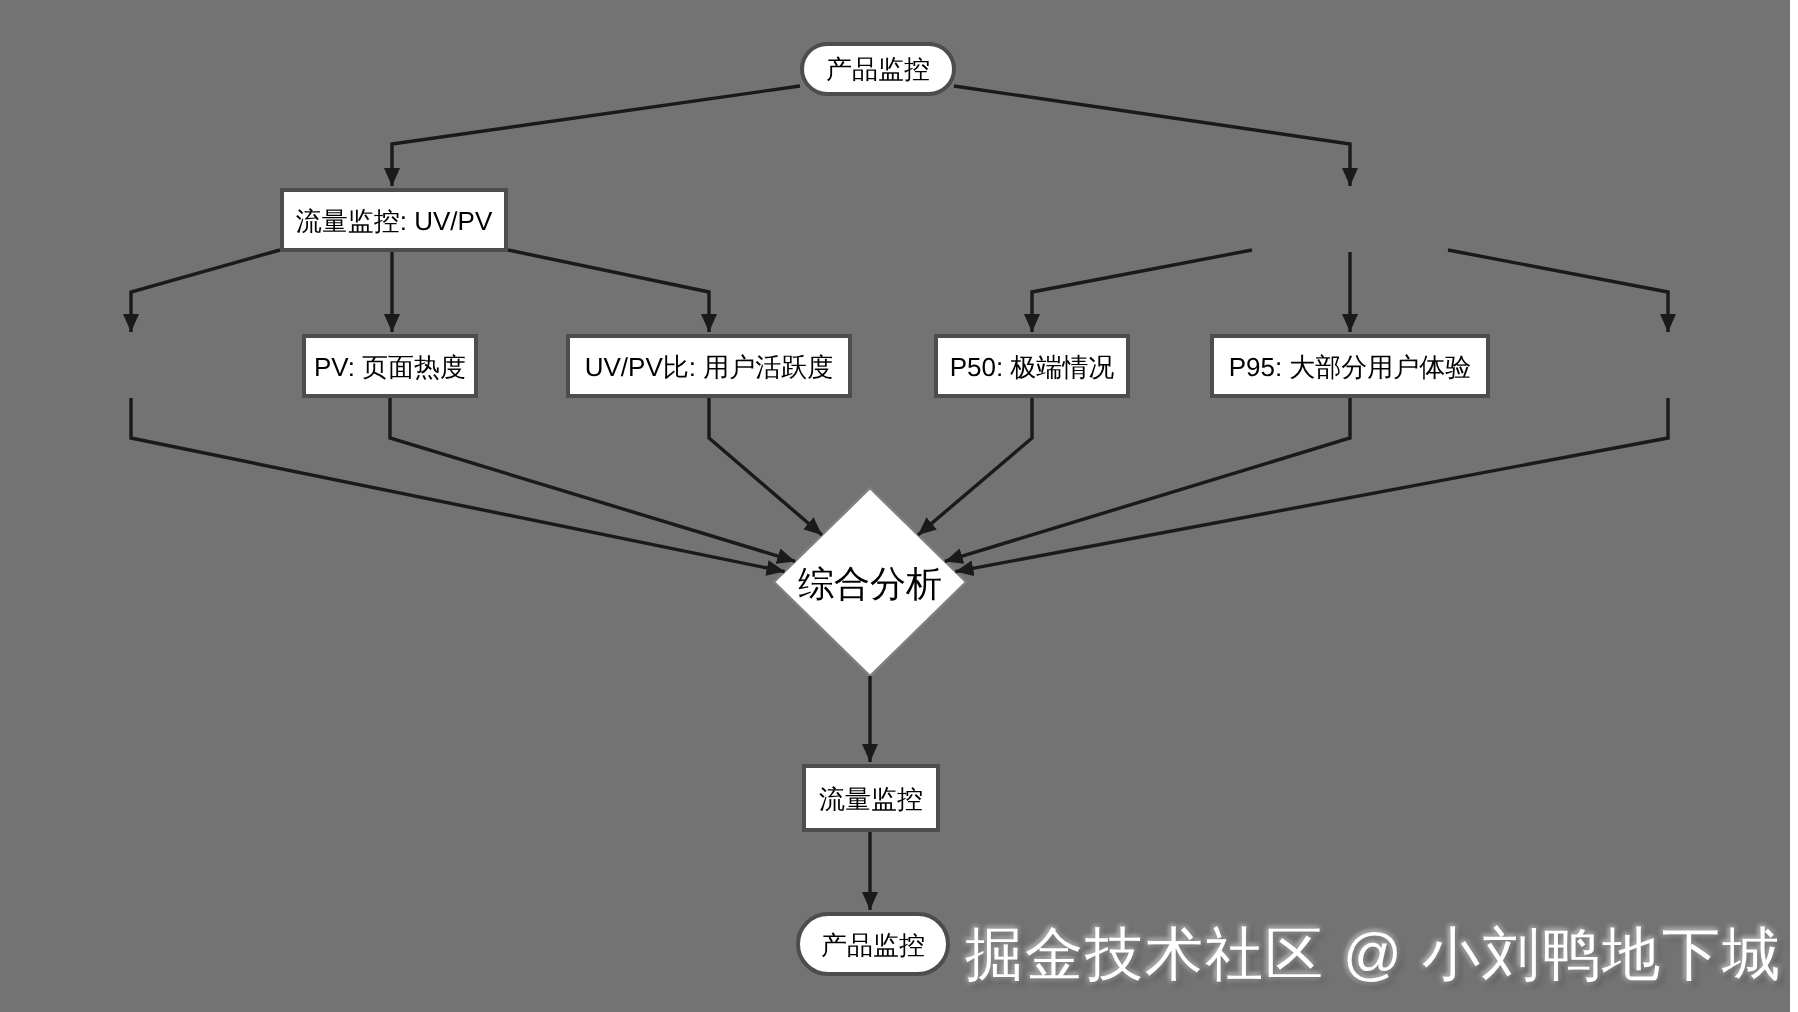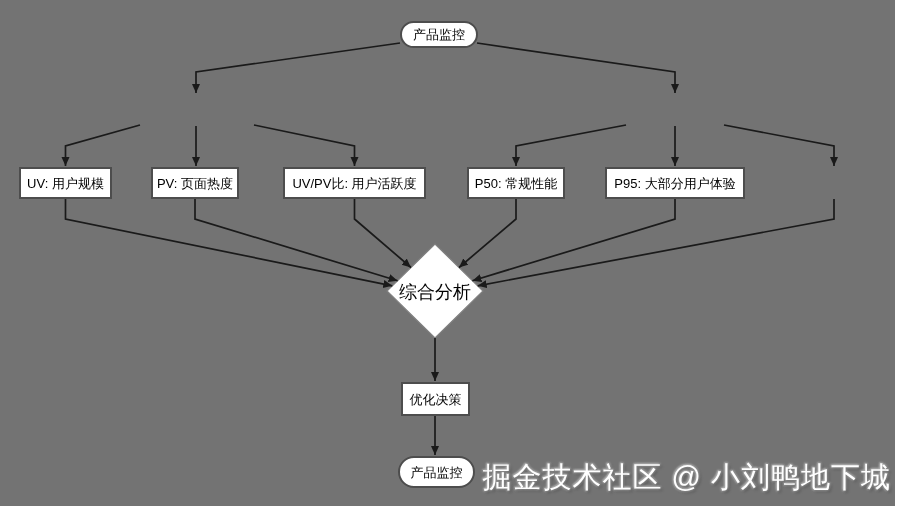--- a/index.html
+++ b/index.html
@@ -78,34 +78,34 @@
     <path class="edge" d="M 516 199 L 516 219 L 459 267.5" marker-end="url(#arrow)"></path>
     <path class="edge" d="M 675 199 L 675 219 L 472.4 280.7" marker-end="url(#arrow)"></path>
     <path class="edge" d="M 834 199 L 834 219 L 477.7 285.8" marker-end="url(#arrow)"></path>
 
     <path class="edge" d="M 435 338 L 435 381" marker-end="url(#arrow)"></path>
     <path class="edge" d="M 435 416 L 435 455" marker-end="url(#arrow)"></path>
   </svg>
 
   <div class="node stadium" style="left:400px;top:21px;width:78px;height:27px;">产品监控</div>
 
+  <div class="node" style="left:140px;top:94px;width:114px;height:32px;">流量监控: UV/PV</div>
 
 
-  <div class="node" style="left:19px;top:167px;width:93px;height:32px;">UV: 用户规模</div>
 
   <div class="node" style="left:151px;top:167px;width:88px;height:32px;">PV: 页面热度</div>
 
   <div class="node" style="left:283px;top:167px;width:143px;height:32px;">UV/PV比: 用户活跃度</div>
 
-  <div class="node" style="left:467px;top:167px;width:98px;height:32px;">P50: 常规性能</div>
+  <div class="node" style="left:467px;top:167px;width:98px;height:32px;">P50: 极端情况</div>
 
   <div class="node" style="left:605px;top:167px;width:140px;height:32px;">P95: 大部分用户体验</div>
 
 
   <div class="node diamond-label" style="left:435px;top:292px;">综合分析</div>
 
-  <div class="node" style="left:401px;top:382px;width:69px;height:34px;">优化决策</div>
+  <div class="node" style="left:401px;top:382px;width:69px;height:34px;">流量监控</div>
 
   <div class="node stadium" style="left:398px;top:456px;width:77px;height:32px;">产品监控</div>
 
   <div class="watermark">掘金技术社区 @ 小刘鸭地下城</div>
 
 </div>
 
 </body></html>

